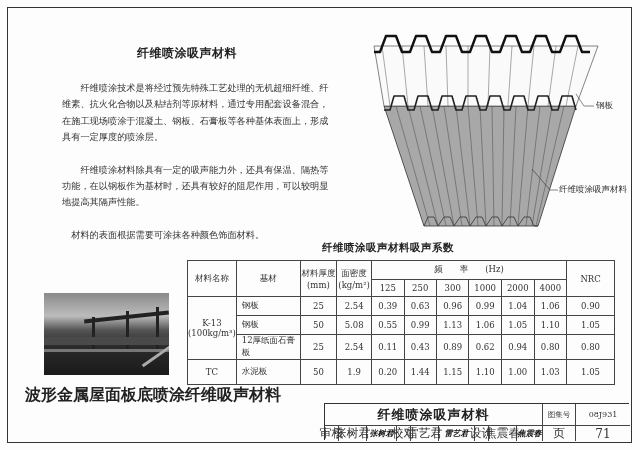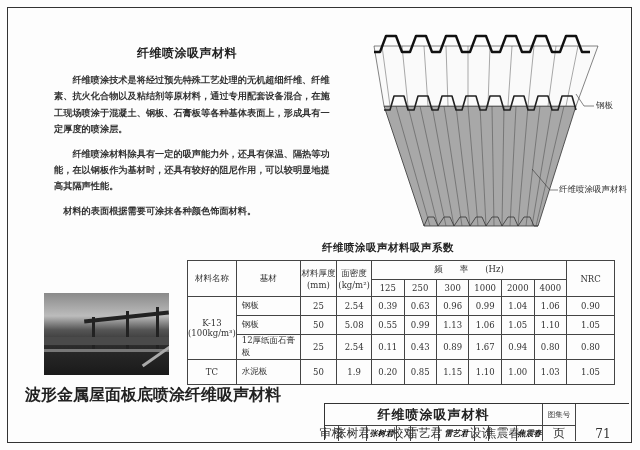--- a/index.html
+++ b/index.html
@@ -1,21 +1,21 @@
 <!DOCTYPE html>
 <html><head>
 <meta charset="utf-8">
 <style>
   * { box-sizing: border-box; margin: 0; padding: 0; }
   html, body { width: 640px; height: 450px; background: #fdfdfd; overflow: hidden; }
   body { position: relative; font-family: "DejaVu Serif", "Liberation Serif", serif; color: #222; }
   .frame { position: absolute; left: 7px; top: 7px; width: 625px; height: 436px; border: 1.5px solid #333; }
   .section-title { position: absolute; left: 137px; top: 45px; font-family: "DejaVu Sans", sans-serif; font-weight: bold; font-size: 12px; letter-spacing: 0.5px; color: #222; }
   .body-text { position: absolute; left: 46px; top: 64px; width: 300px; font-size: 9.2px; line-height: 16.4px; color: #333; }
-  .body-text p { text-indent: 2em; margin: 8px; font-weight: bold; }
+  .body-text p { text-indent: 2em; margin: 16px; }
   .body-text p.noindent { text-indent: 1em; }
   .diagram { position: absolute; left: 362px; top: 14px; width: 270px; height: 218px; }
   .diag-label { position: absolute; font-size: 8.5px; color: #333; }
   .table-title { position: absolute; left: 322px; top: 241px; font-family: Liberation Sans, sans-serif; font-weight: bold; font-size: 10.5px; letter-spacing: 0.5px; }
   table.coef { position: absolute; left: 187px; top: 260px; width: 428px; border-collapse: collapse; border: 1.5px solid #333; font-size: 8.5px; color: #333; }
   table.coef td, table.coef th { border: 1px solid #444; text-align: center; font-weight: normal; padding: 0; }
   table.coef td.left { text-align: left; padding-left: 5px; }
   table.coef tr.r-head1 { height: 19px; }
   table.coef tr.r-head2 { height: 17px; }
   table.coef tr.r-data { height: 19px; }
@@ -161,32 +161,32 @@
     <td>1.10</td>
     <td>1.05</td>
   </tr>
   <tr class="r-data">
     <td class="left">12厚纸面石膏板</td>
     <td>25</td>
     <td>2.54</td>
     <td>0.11</td>
     <td>0.43</td>
     <td>0.89</td>
-    <td>1.67</td>
+    <td>0.62</td>
     <td>0.94</td>
     <td>0.80</td>
     <td>0.80</td>
   </tr>
   <tr class="r-last">
     <td>TC</td>
     <td class="left">水泥板</td>
     <td>50</td>
     <td>1.9</td>
     <td>0.20</td>
-    <td>0.85</td>
+    <td>1.44</td>
     <td>1.15</td>
     <td>1.10</td>
     <td>1.00</td>
     <td>1.03</td>
     <td>1.05</td>
   </tr>
 </tbody>
   </table>
 
 <div class="photo">
@@ -196,20 +196,21 @@
   <div class="beam" style="left:112px; top:14px; width:3px; height:44px;"></div>
   <div class="beam" style="left:0; top:44px; width:125px; height:8px; background:#4a4a4a;"></div>
   <div class="beam" style="left:0; top:56px; width:125px; height:3px; background:#777;"></div>
   <div class="beam" style="left:95px; top:60px; width:40px; height:3px; background:#aaa; transform:rotate(-35deg);"></div>
 </div>
 <div class="photo-caption">波形金属屋面板底喷涂纤维吸声材料</div>
 
 <div class="titleblock">
   <div class="tb-main">纤维喷涂吸声材料</div>
   <div class="tb-atlas-label">图集号</div>
+  <div class="tb-atlas-val">08J931</div>
   <div class="tb-row2">
     <div class="tb-cell" style="width:14px;">审核</div>
     <div class="tb-cell" style="width:28px;">张树君</div>
     <div class="tb-cell sig" style="width:30px;">张树君</div>
     <div class="tb-cell" style="width:14px;">校对</div>
     <div class="tb-cell" style="width:28px;">雷艺君</div>
     <div class="tb-cell sig" style="width:36px;">雷艺君</div>
     <div class="tb-cell" style="width:14px;">设计</div>
     <div class="tb-cell" style="width:28px;">焦震春</div>
     <div class="tb-cell sig" style="width:26px;">焦震春</div>

